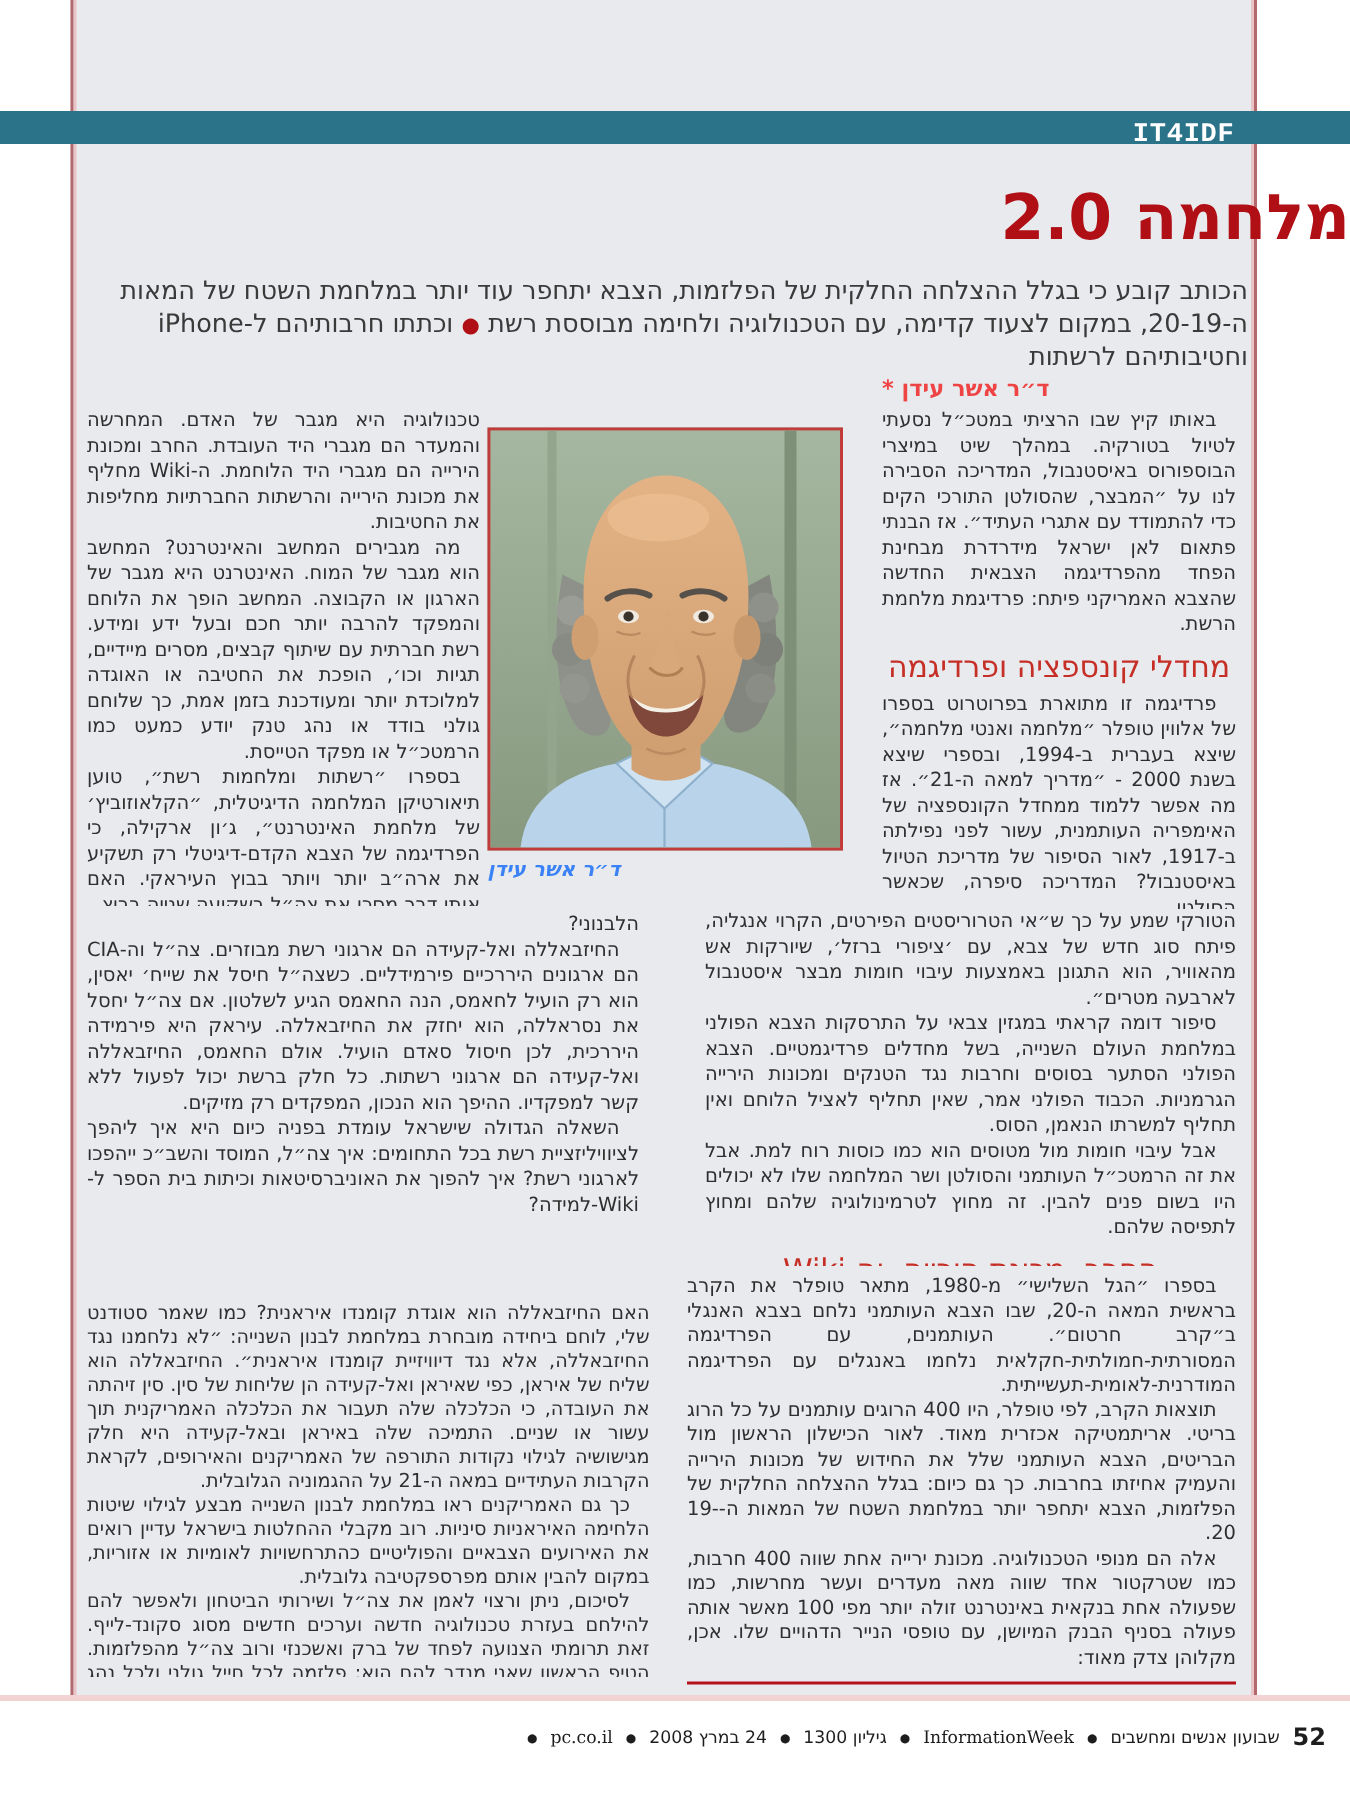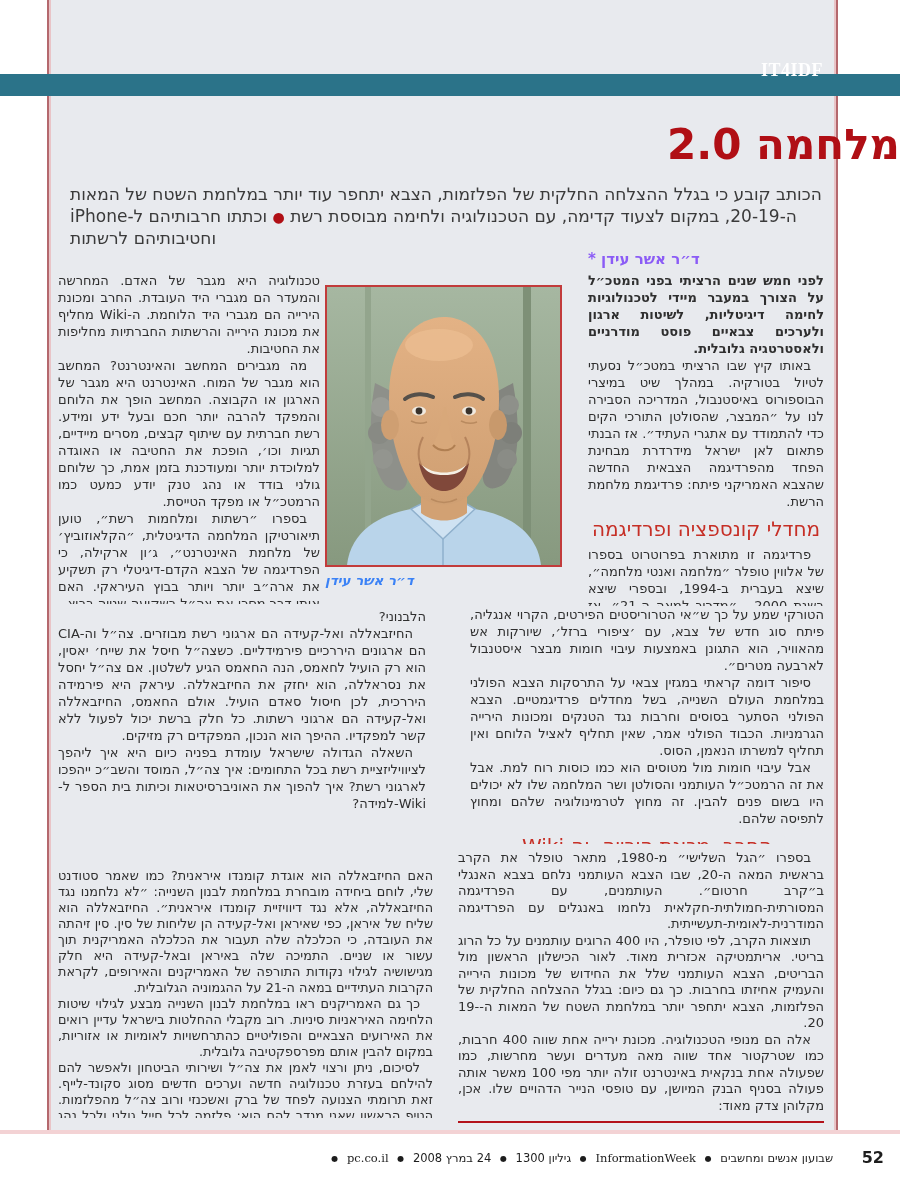--- a/index.html
+++ b/index.html
@@ -3,48 +3,48 @@
 <meta charset="utf-8">
 <style>
   html,body{margin:0;padding:0;background:#ffffff;}
   .page{position:relative;width:900px;height:1202px;background:#ffffff;overflow:hidden;
         font-family:"DejaVu Sans",sans-serif;}
   .page-bg{position:absolute;left:47px;top:0;width:787px;height:1130px;background:#e8eaee;
            border-left:2px solid #b4686d;border-right:2px solid #b4686d;
            box-shadow:inset 2px 0 0 #e9c4c7, inset -2px 0 0 #e9c4c7;}
   .bottom-rule{position:absolute;left:0;top:1130px;width:900px;height:4px;background:#f3d2d4;}
   .teal-bar{position:absolute;left:0;top:74px;width:900px;height:22px;background:#2b7389;}
-  .logo{position:absolute;top:60px;right:77px;color:#ffffff;font-weight:800;font-size:18px;
-        letter-spacing:0.5px;line-height:20px;font-family:Liberation Serif, serif;}
+  .logo{position:absolute;top:80px;right:77px;color:#ffffff;font-weight:800;font-size:18px;
+        letter-spacing:0.5px;line-height:20px;font-family:Liberation Mono, monospace;}
   .title{position:absolute;left:0;top:122px;width:900px;text-align:right;color:#b00f15;
          font-size:42px;font-weight:bold;line-height:46px;direction:rtl;}
-  .subtitle{position:absolute;left:70px;top:184px;width:762px;direction:rtl;text-align:left;
+  .subtitle{position:absolute;left:70px;top:184px;width:762px;direction:rtl;text-align:right;
             color:#3a3a3a;font-size:17px;line-height:21.5px;}
   .subtitle .red-dot{color:#b00f15;font-size:14px;}
   .byline{position:absolute;left:588px;top:250px;width:236px;direction:rtl;text-align:left;
-          font-weight:bold;font-size:15px;color:#8b5cf6;}
+          font-weight:bold;font-size:15px;color:#ef4444;}
   .photo-frame{position:absolute;left:325px;top:285px;width:233px;height:278px;
                border:2px solid #c23b3b;background:#9fb29b;}
   .photo-caption{position:absolute;left:325px;top:572px;width:237px;direction:rtl;text-align:left;
                  font-weight:bold;font-style:italic;font-size:13.5px;color:#3b82f6;}
   .col{position:absolute;direction:rtl;text-align:justify;color:#2f2f2f;
        font-size:13px;line-height:17px;overflow:hidden;}
   .col p{margin:0;text-indent:13px;}
   .col p.noindent{text-indent:0;}
   .col p.bold{font-weight:bold;text-indent:0;}
   .h-red{color:#c62f26;font-size:20px;line-height:25px;font-weight:400;text-align:center;
          text-indent:0;margin:7px 0 4px 0;}
   .h-red-abs{position:absolute;direction:rtl;text-align:right;color:#c62f26;font-size:20px;
              line-height:25px;}
   .footnote{border-top:2px solid #b3121a;margin-top:7px;padding-top:5px;color:#b3121a;
             font-weight:bold;font-style:italic;text-align:right;text-indent:0;font-size:13px;
             line-height:17px;direction:rtl;}
   .footer{position:absolute;top:1150px;right:16px;direction:rtl;color:#1d1d1d;
           font-size:11.5px;line-height:16px;white-space:nowrap;}
-  .footer .page-num{font-size:16px;font-weight:bold;margin-left:25px;vertical-align:-1px;}
+  .footer .page-num{font-size:16px;font-weight:bold;margin-left:5px;vertical-align:-1px;}
   .footer .sep{font-size:8px;vertical-align:1px;margin:0 5px;}
   .latin{font-family:"DejaVu Serif",serif;text-align:center;}
 </style>
 </head>
 <body>
 
 <div class="page">
 
   <div class="page-bg"></div>
   <div class="teal-bar"></div>
@@ -114,21 +114,20 @@
       <path d="M95,178 C106,188 128,188 139,178 C134,186 128,188 117,188 C106,188 100,186 95,178 Z" fill="#f4f0e6"></path>
 
       <ellipse cx="112" cy="58" rx="34" ry="16" fill="#ecbf93" opacity="0.7"></ellipse>
 
       <path d="M104,212 q13,7 26,0" stroke="#b98a5f" stroke-width="1.5" fill="none"></path>
     </svg>
   </div>
   <div class="photo-caption">ד״ר אשר עידן</div>
 
   <div class="col" style="left:588px;top:272px;width:236px;height:334px;">
-    <p class="bold">לפני חמש שנים הרציתי בפני המטכ״ל על הצורך במעבר מיידי לטכנולוגיות לחימה דיגיטליות, לשיטות ארגון ולערכים צבאיים פוסט מודרניים ולאסטרטגיה גלובלית.</p>
     <p>באותו קיץ שבו הרציתי במטכ״ל נסעתי לטיול בטורקיה. במהלך שיט במיצרי הבוספורוס באיסטנבול, המדריכה הסבירה לנו על ״המבצר, שהסולטן התורכי הקים כדי להתמודד עם אתגרי העתיד״. אז הבנתי פתאום לאן ישראל מידרדרת מבחינת הפחד מהפרדיגמה הצבאית החדשה שהצבא האמריקני פיתח: פרדיגמת מלחמת הרשת.</p>
     <div class="h-red">מחדלי קונספציה ופרדיגמה</div>
     <p>פרדיגמה זו מתוארת בפרוטרוט בספרו של אלווין טופלר ״מלחמה ואנטי מלחמה״, שיצא בעברית ב-1994, ובספרי שיצא בשנת 2000 - ״מדריך למאה ה-21״. אז מה אפשר ללמוד ממחדל הקונספציה של האימפריה העותמנית, עשור לפני נפילתה ב-1917, לאור הסיפור של מדריכת הטיול באיסטנבול? המדריכה סיפרה, שכאשר הסולטן</p>
   </div>
 
   <div class="col" style="left:470px;top:606px;width:354px;height:238px;">
     <p class="noindent">הטורקי שמע על כך ש״אי הטרוריסטים הפירטים, הקרוי אנגליה, פיתח סוג חדש של צבא, עם ׳ציפורי ברזל׳, שיורקות אש מהאוויר, הוא התגונן באמצעות עיבוי חומות מבצר איסטנבול לארבעה מטרים״.</p>
     <p>סיפור דומה קראתי במגזין צבאי על התרסקות הצבא הפולני במלחמת העולם השנייה, בשל מחדלים פרדיגמטיים. הצבא הפולני הסתער בסוסים וחרבות נגד הטנקים ומכונות הירייה הגרמניות. הכבוד הפולני אמר, שאין תחליף לאציל הלוחם ואין תחליף למשרתו הנאמן, הסוס.</p>
     <p>אבל עיבוי חומות מול מטוסים הוא כמו כוסות רוח למת. אבל את זה הרמטכ״ל העותמני והסולטן ושר המלחמה שלו לא יכולים היו בשום פנים להבין. זה מחוץ לטרמינולוגיה שלהם ומחוץ לתפיסה שלהם.</p>
     <div class="h-red">החרב, מכונת הירייה, וה-Wiki</div>

